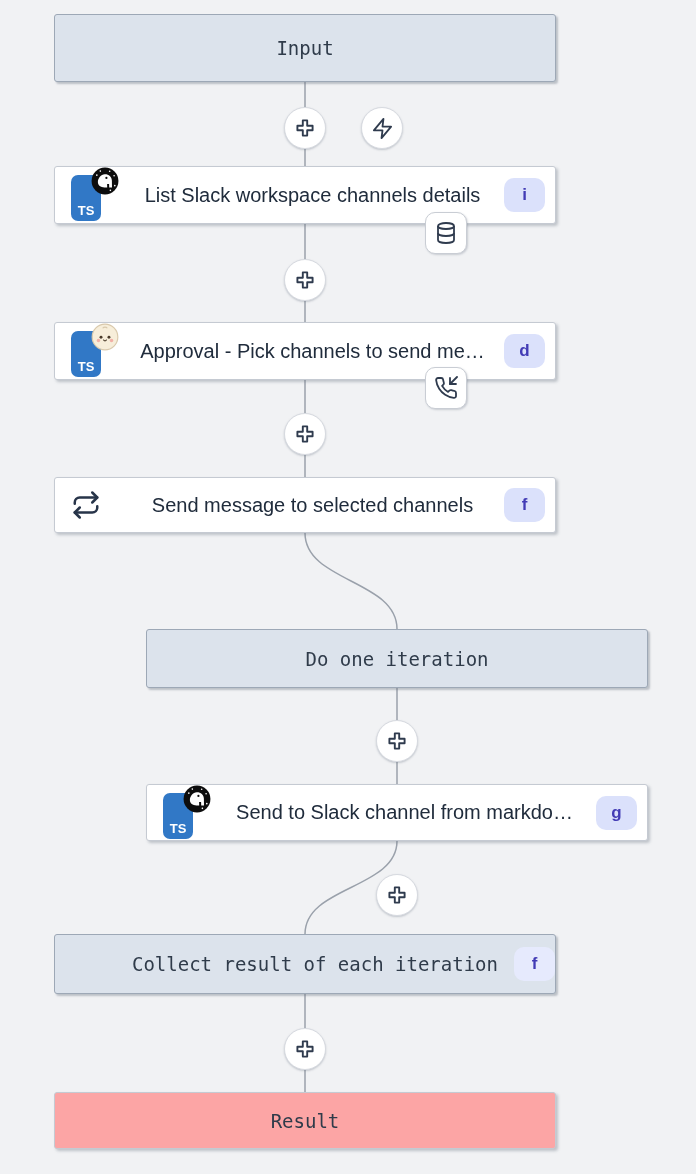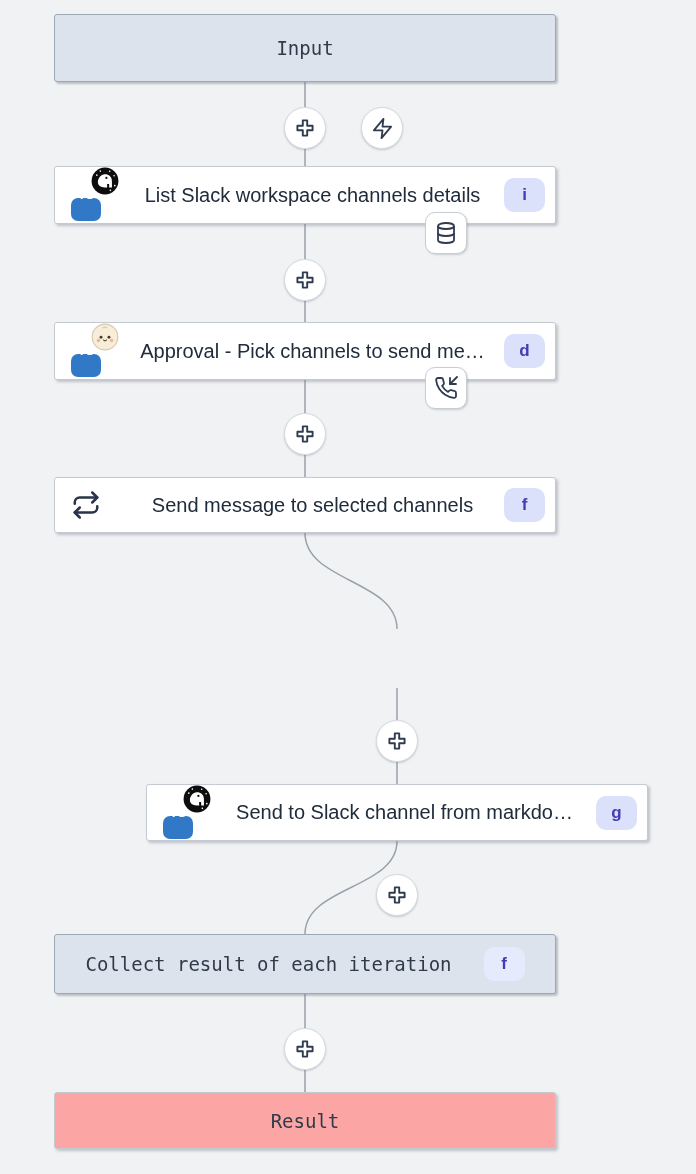--- a/index.html
+++ b/index.html
@@ -16,21 +16,21 @@
   .inner-col{left:146px;}
 
   
   .node{position:absolute;width:502px;height:58px;box-sizing:border-box;background:#fff;border:1px solid #c5cad2;border-radius:3px;box-shadow:2px 2px 3px rgba(107,117,131,.38);display:flex;align-items:center;padding:0 10px 0 16px;z-index:1;cursor:pointer;}
   .node-title{flex:1;text-align:center;font-size:20px;color:#202c3c;white-space:nowrap;overflow:hidden;}
   .id-badge{flex:0 0 auto;width:41px;height:34px;border-radius:10px;background:#dbe1fb;color:#423bb5;font-weight:bold;font-size:17px;display:flex;align-items:center;justify-content:center;}
   .id-badge.on-blue{background:#e6eafd;margin-left:16px;}
 
   
   .lang-stack{position:relative;flex:0 0 auto;width:50px;height:56px;}
-  .ts-badge{position:absolute;left:0;bottom:2px;width:30px;height:23px;border-radius:7px;background:#3178c6;color:#fff;font-weight:bold;font-size:13px;display:flex;align-items:flex-end;justify-content:center;padding-bottom:19px;box-sizing:border-box;font-family:"Liberation Sans",sans-serif;}
+  .ts-badge{position:absolute;left:0;bottom:2px;width:30px;height:46px;border-radius:7px;background:#3178c6;color:#fff;font-weight:bold;font-size:13px;display:flex;align-items:flex-end;justify-content:center;padding-bottom:3px;box-sizing:border-box;font-family:"Liberation Sans",sans-serif;}
   .overlay-circle{position:absolute;left:20px;top:0;width:28px;height:28px;}
   .repeat-wrap{flex:0 0 auto;width:50px;height:56px;display:flex;align-items:center;}
 
   
   .circle-btn{position:absolute;width:42px;height:42px;border-radius:50%;background:#fff;border:1px solid #d7dae0;box-shadow:0 1px 2px rgba(107,117,131,.35);display:flex;align-items:center;justify-content:center;padding:0;z-index:2;cursor:pointer;}
   
   .square-btn{position:absolute;width:42px;height:42px;border-radius:10px;background:#fff;border:1px solid #c9cdd4;box-shadow:1px 1px 2px rgba(107,117,131,.3);display:flex;align-items:center;justify-content:center;padding:0;z-index:2;cursor:pointer;}
 </style>
 </head>
 <body>
@@ -137,20 +137,23 @@
         <path d="m17 2 4 4-4 4"></path>
         <path d="M3 11v-1a4 4 0 0 1 4-4h14"></path>
         <path d="m7 22-4-4 4-4"></path>
         <path d="M21 13v1a4 4 0 0 1-4 4H3"></path>
       </svg>
     </div>
     <span class="node-title">Send message to selected channels</span>
     <span class="id-badge">f</span>
   </div>
 
+  <div class="box blue inner-col" style="top:629px;height:59px;">
+    <span class="mono-label">Do one iteration</span>
+  </div>
 
   <button class="circle-btn" style="left:376px;top:720px;">
     <svg width="24" height="24" viewBox="0 0 24 24">
         <path d="M14.2 4.4h-4.4v5.4H4.4v4.4h5.4v5.4h4.4v-5.4h5.4v-4.4h-5.4z" fill="#ffffff" stroke="#2f3b4e" stroke-width="1.9" stroke-linejoin="round"></path>
       </svg>
   </button>
 
   <div class="node inner-col" style="top:784px;height:57px;">
     <div class="lang-stack">
       <span class="ts-badge">TS</span>
@@ -169,21 +172,21 @@
     <span class="node-title">Send to Slack channel from markdo…</span>
     <span class="id-badge">g</span>
   </div>
 
   <button class="circle-btn" style="left:376px;top:874px;">
     <svg width="24" height="24" viewBox="0 0 24 24">
         <path d="M14.2 4.4h-4.4v5.4H4.4v4.4h5.4v5.4h4.4v-5.4h5.4v-4.4h-5.4z" fill="#ffffff" stroke="#2f3b4e" stroke-width="1.9" stroke-linejoin="round"></path>
       </svg>
   </button>
 
-  <div class="box blue main-col" style="top:934px;height:60px;gap:32px;">
+  <div class="box blue main-col" style="top:934px;height:60px;gap:16px;justify-content:flex-end;">
     <span class="mono-label">Collect result of each iteration</span>
     <span class="id-badge on-blue" style="margin-left:0;">f</span>
   </div>
 
   <button class="circle-btn" style="left:284px;top:1028px;">
     <svg width="24" height="24" viewBox="0 0 24 24">
         <path d="M14.2 4.4h-4.4v5.4H4.4v4.4h5.4v5.4h4.4v-5.4h5.4v-4.4h-5.4z" fill="#ffffff" stroke="#2f3b4e" stroke-width="1.9" stroke-linejoin="round"></path>
       </svg>
   </button>
 

